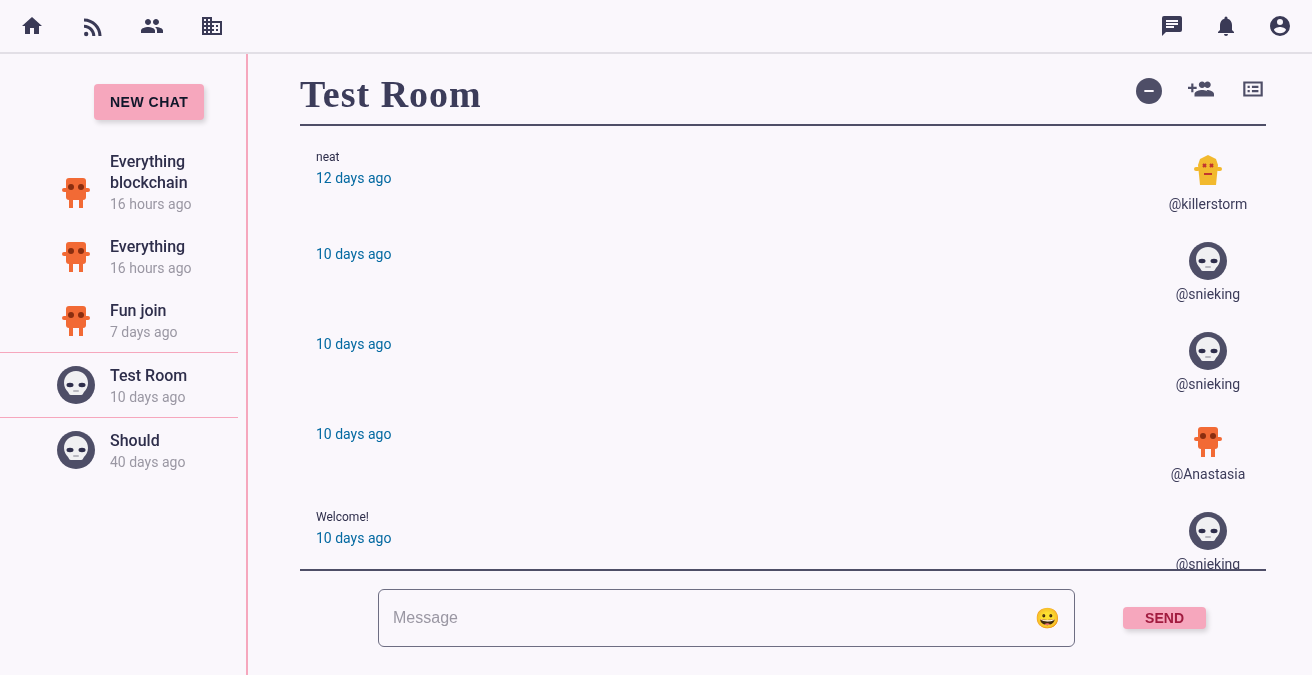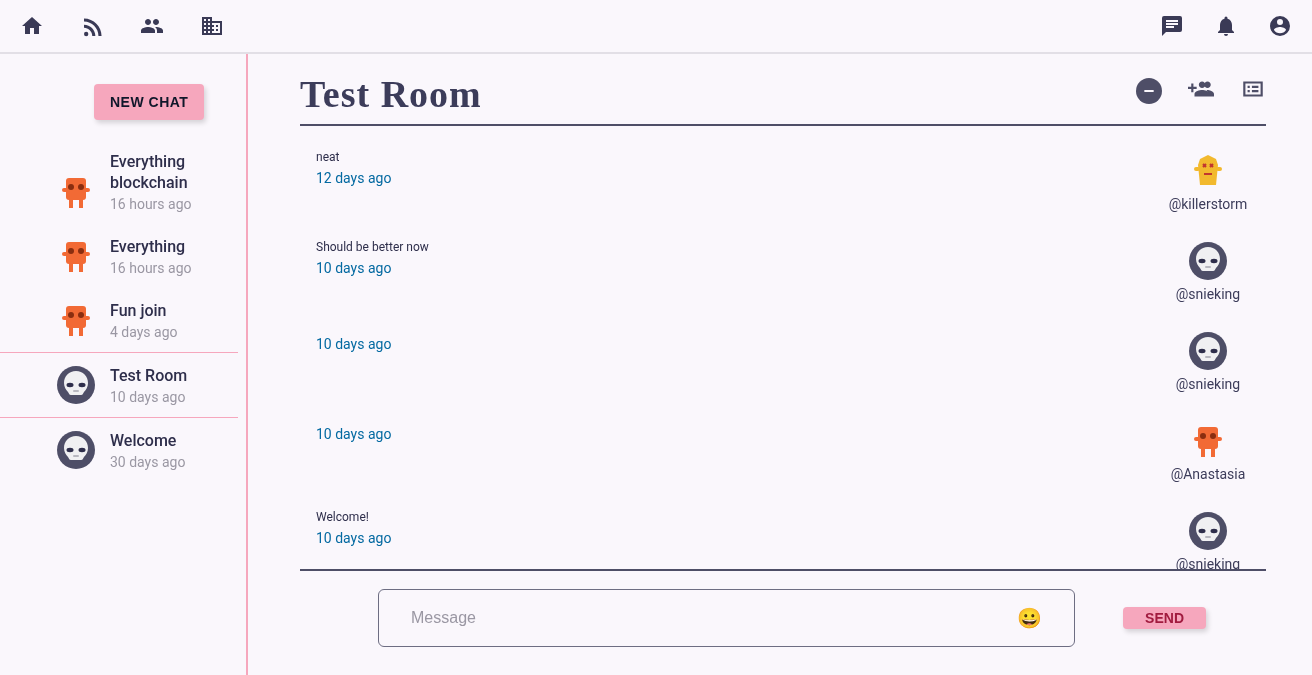--- a/index.html
+++ b/index.html
@@ -123,21 +123,21 @@
   .composer {
     display: flex;
     gap: 48px;
     align-items: center;
     padding: 0 60px 10px 78px;
   }
   .input-wrap {
     flex: 1;
     border: 1px solid #6d6d82;
     border-radius: 6px;
-    padding: 16px 32px;
+    padding: 16px 14px;
     display:flex;
     align-items:center;
     background: #faf7fc;
   }
   .input-wrap input {
     flex:1;
     border:none;
     background:transparent;
     font-size: 16px;
     color: #2e2e4b;
@@ -258,43 +258,43 @@
     </span>
         </li>
         <li class="chat-item">
     <span class="avatar">
       <svg>
               <use href="#av-robot-orange"></use>
             </svg>
     </span>
     <span class="chat-meta">
       <span class="chat-title">Fun join</span>
-      <span class="chat-time">4 days ago</span>
+      <span class="chat-time">7 days ago</span>
     </span>
         </li>
         <li class="chat-item selected">
     <span class="avatar">
       <svg>
               <use href="#av-trooper"></use>
             </svg>
     </span>
     <span class="chat-meta">
       <span class="chat-title">Test Room</span>
       <span class="chat-time">10 days ago</span>
     </span>
         </li>
         <li class="chat-item">
     <span class="avatar">
       <svg>
               <use href="#av-trooper"></use>
             </svg>
     </span>
     <span class="chat-meta">
-      <span class="chat-title">Welcome</span>
-      <span class="chat-time">30 days ago</span>
+      <span class="chat-title">Should</span>
+      <span class="chat-time">40 days ago</span>
     </span>
         </li>
       </ul>
   </aside>
 
   <main class="main">
     <div class="room-header">
       <h1 class="room-title">Test Room</h1>
       <div class="room-actions">
         <span class="circ">
@@ -321,21 +321,20 @@
       <span class="avatar">
         <svg>
                 <use href="#av-vest-yellow"></use>
               </svg>
       </span>
       <span class="handle">@killerstorm</span>
     </div>
         </div>
         <div class="msg-row">
     <div class="msg-body">
-      <div class="msg-text">Should be better now</div>
       <div class="msg-time">10 days ago</div>
     </div>
     <div class="msg-author">
       <span class="avatar">
         <svg>
                 <use href="#av-trooper"></use>
               </svg>
       </span>
       <span class="handle">@snieking</span>
     </div>

